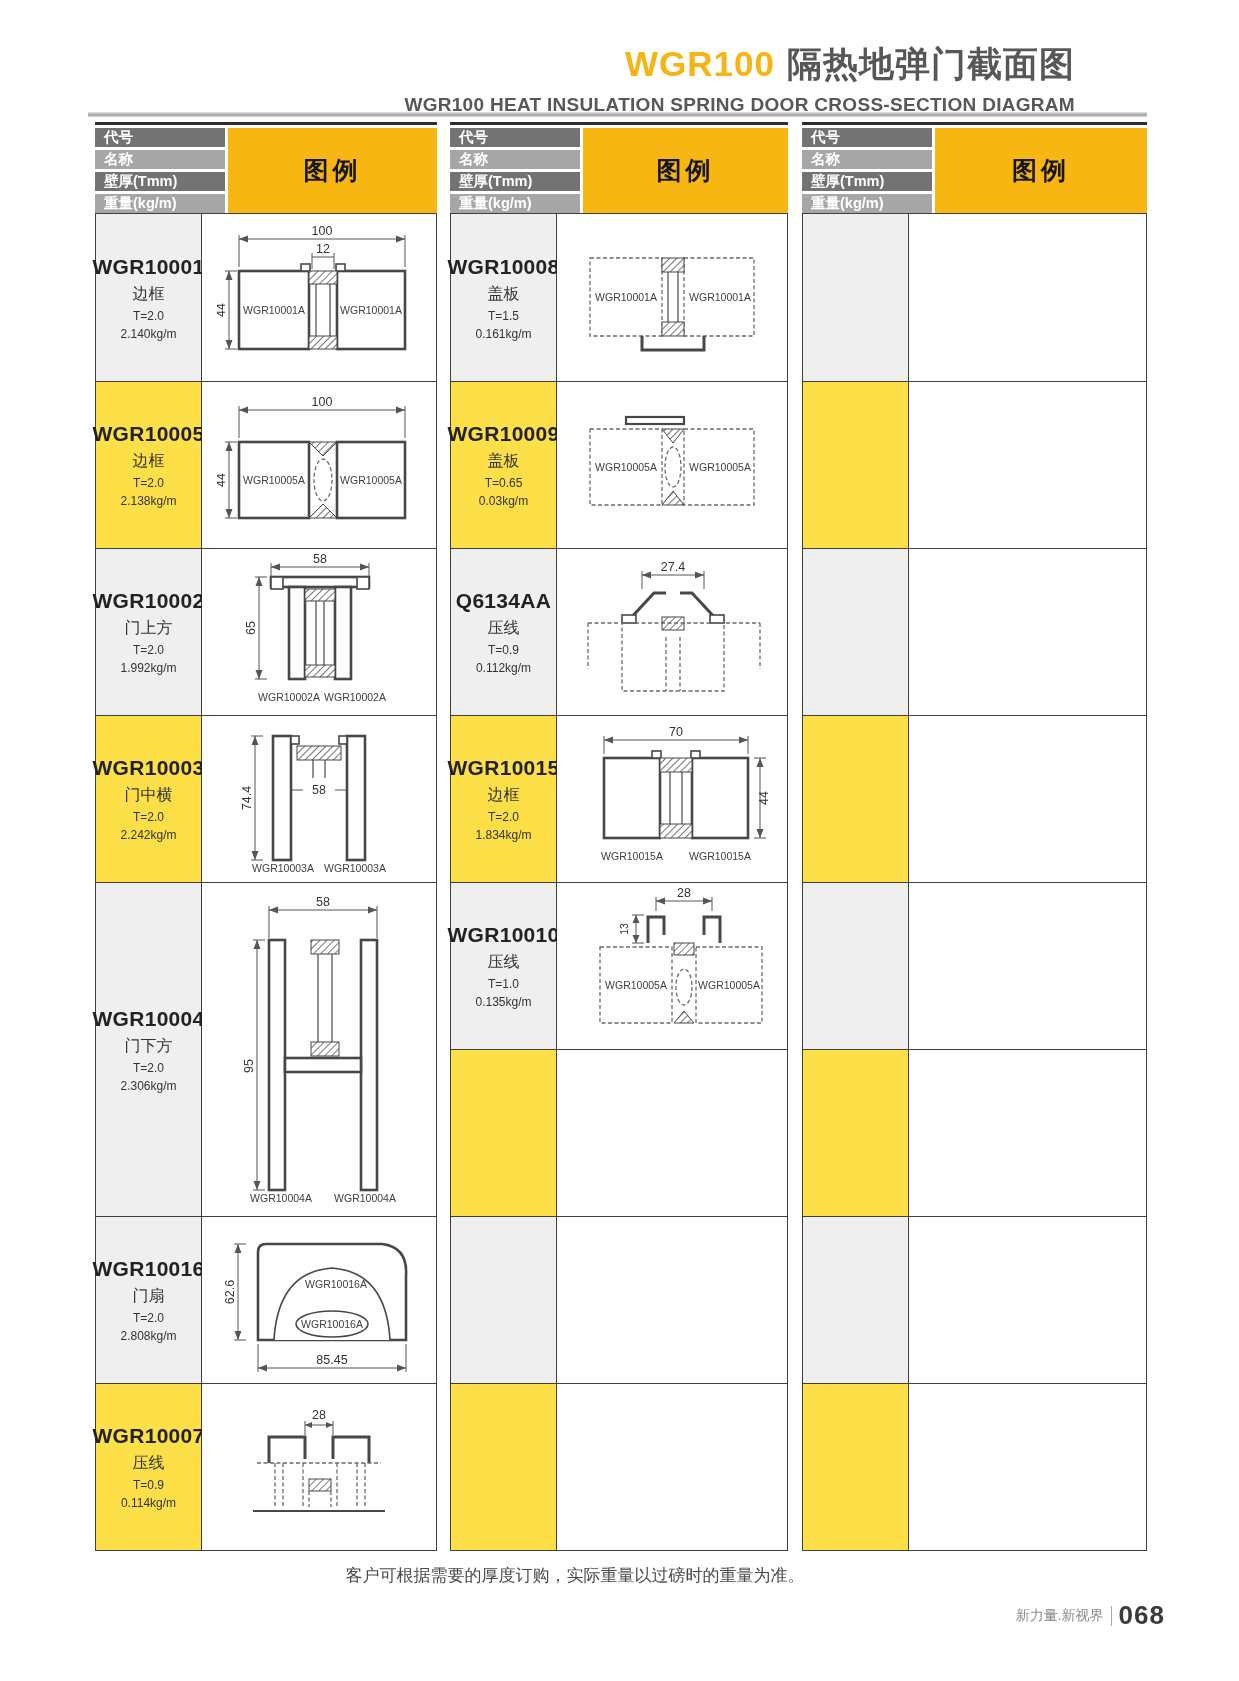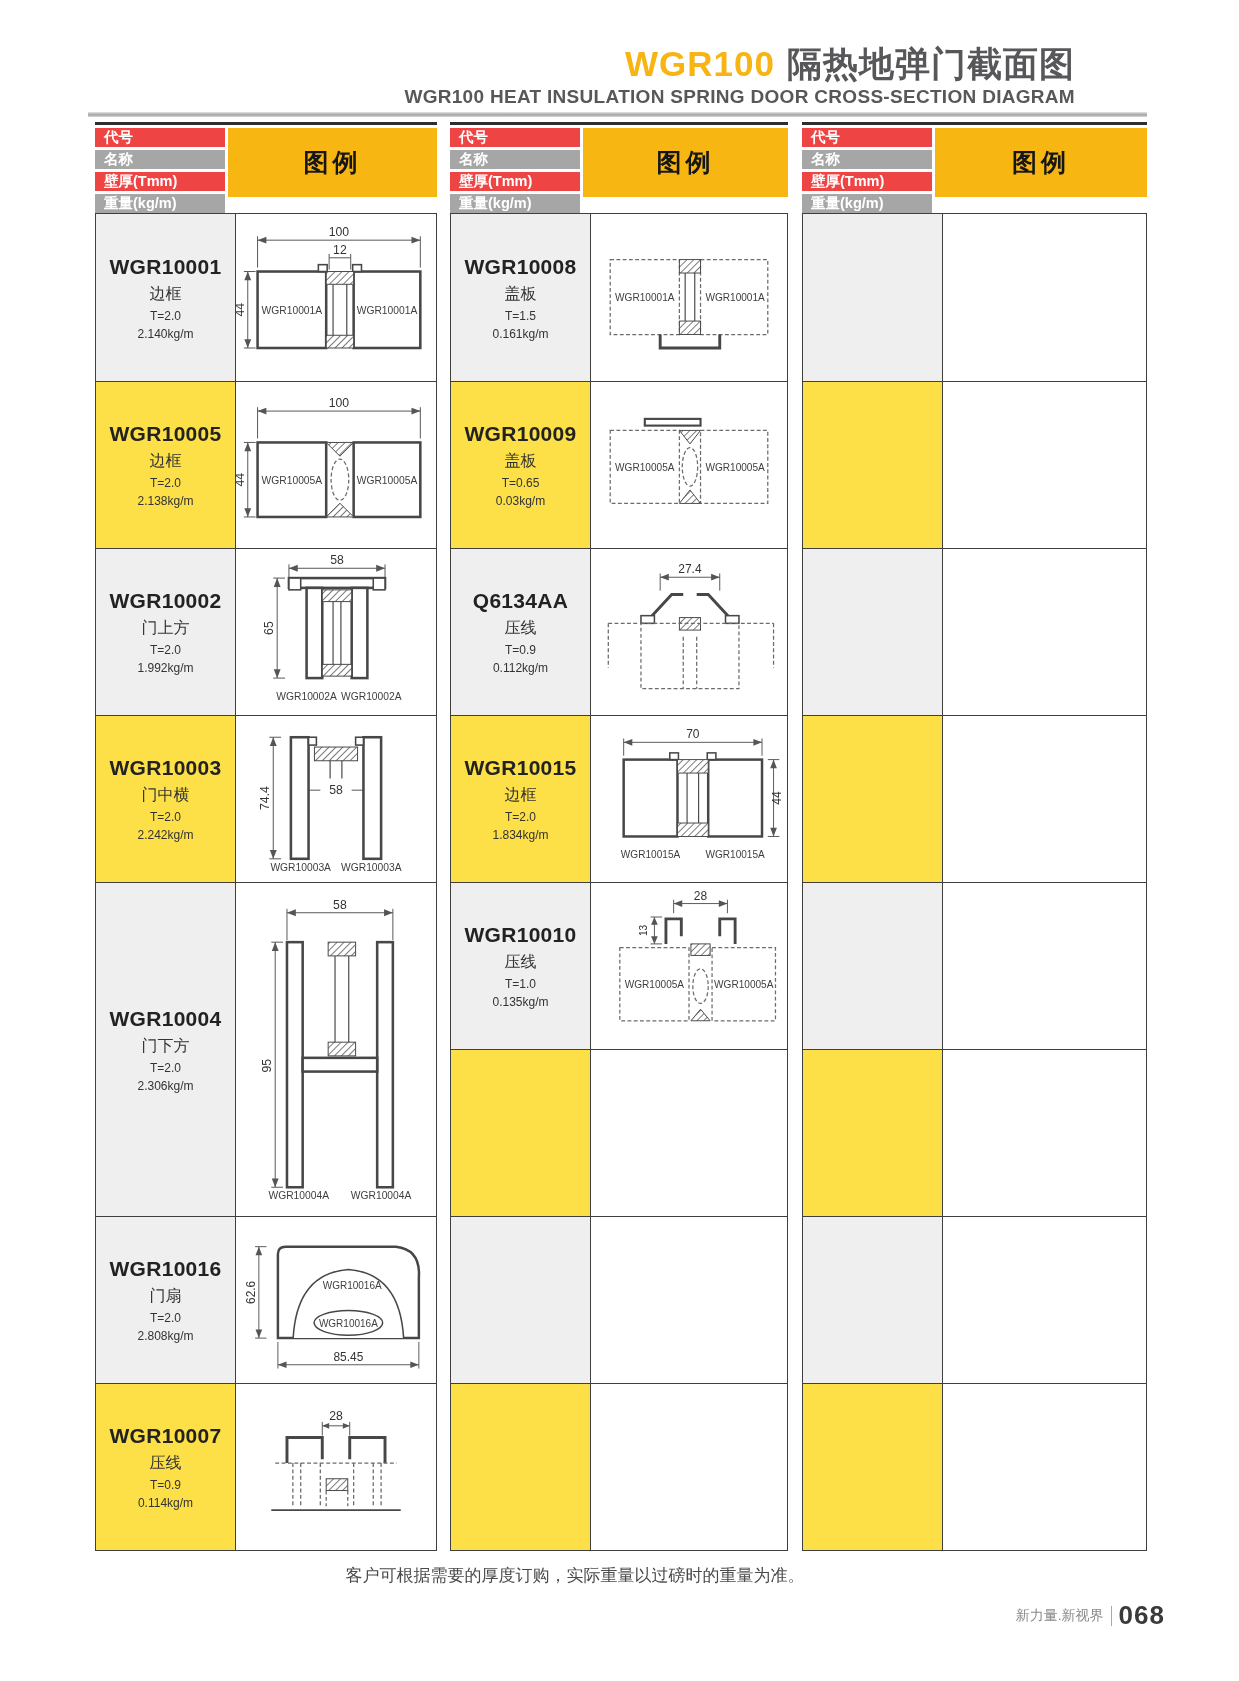--- a/index.html
+++ b/index.html
@@ -3,39 +3,39 @@
 <meta charset="utf-8">
 <style>
   html,body{margin:0;padding:0;background:#fff}
   .page{position:relative;width:1239px;height:1681px;background:#fff;overflow:hidden;
         font-family:"Liberation Sans",sans-serif;border-radius:11px;}
 
   
   .title-block{position:absolute;top:44px;left:88px;width:987px;text-align:right;line-height:1.15}
   .title{font-size:35px;font-weight:bold;color:#57575a;letter-spacing:1px}
   .title-code{color:#F7B413;margin-right:12px}
-  .subtitle{font-size:19px;font-weight:bold;color:#58585b;margin-top:2px;letter-spacing:.3px}
+  .subtitle{font-size:19px;font-weight:bold;color:#58585b;margin-top:10px;letter-spacing:.3px}
   .title-bar{position:absolute;top:112px;left:88px;width:1059px;height:5px;
              background:linear-gradient(to bottom,#e6e6e6,#a3a3a3 55%,#d8d8d8)}
 
   
   .tbl{position:absolute;top:122px}
   .thead{display:flex;border-top:3px solid #2e2e2e;padding-top:3px}
   .thead-left{width:130px;display:flex;flex-direction:column;gap:3px;margin-right:3px}
   .hbar{height:19px;line-height:19px;color:#fff;font-weight:bold;font-size:14.5px;
         padding-left:9px;box-sizing:border-box;white-space:nowrap}
-  .hb-d{background:#ef4444}
+  .hb-d{background:#737373}
   .hb-l{background:#A6A6A6}
   .legend{flex:1;background:#F8B612;display:flex;align-items:center;justify-content:center;
-          font-size:25px;font-weight:bold;color:#161616;letter-spacing:4px;height:69px}
+          font-size:25px;font-weight:bold;color:#161616;letter-spacing:4px;height:85px}
   .tbody{border:1px solid #3f3f3f}
   .row{display:flex;height:167px;box-sizing:border-box}
   .row + .row{border-top:1px solid #3f3f3f}
   .row.sp2{height:334px}
-  .info{width:140px;border-right:1px solid #3f3f3f;box-sizing:border-box;
+  .info{width:106px;border-right:1px solid #3f3f3f;box-sizing:border-box;
         display:flex;flex-direction:column;align-items:center;justify-content:center;text-align:center}
   .info.gray{background:#EFEFEF}
   .info.cream{background:#fde047}
   .code{font-size:21px;font-weight:bold;color:#222;letter-spacing:.3px}
   .nm{font-size:16px;color:#333;margin-top:5px}
   .thk,.wt{font-size:12px;color:#333;margin-top:4px}
   .dia{flex:1;background:#fff;display:flex;align-items:center;justify-content:center;overflow:hidden}
 
   
   svg text{font-family:"Liberation Sans",sans-serif}

